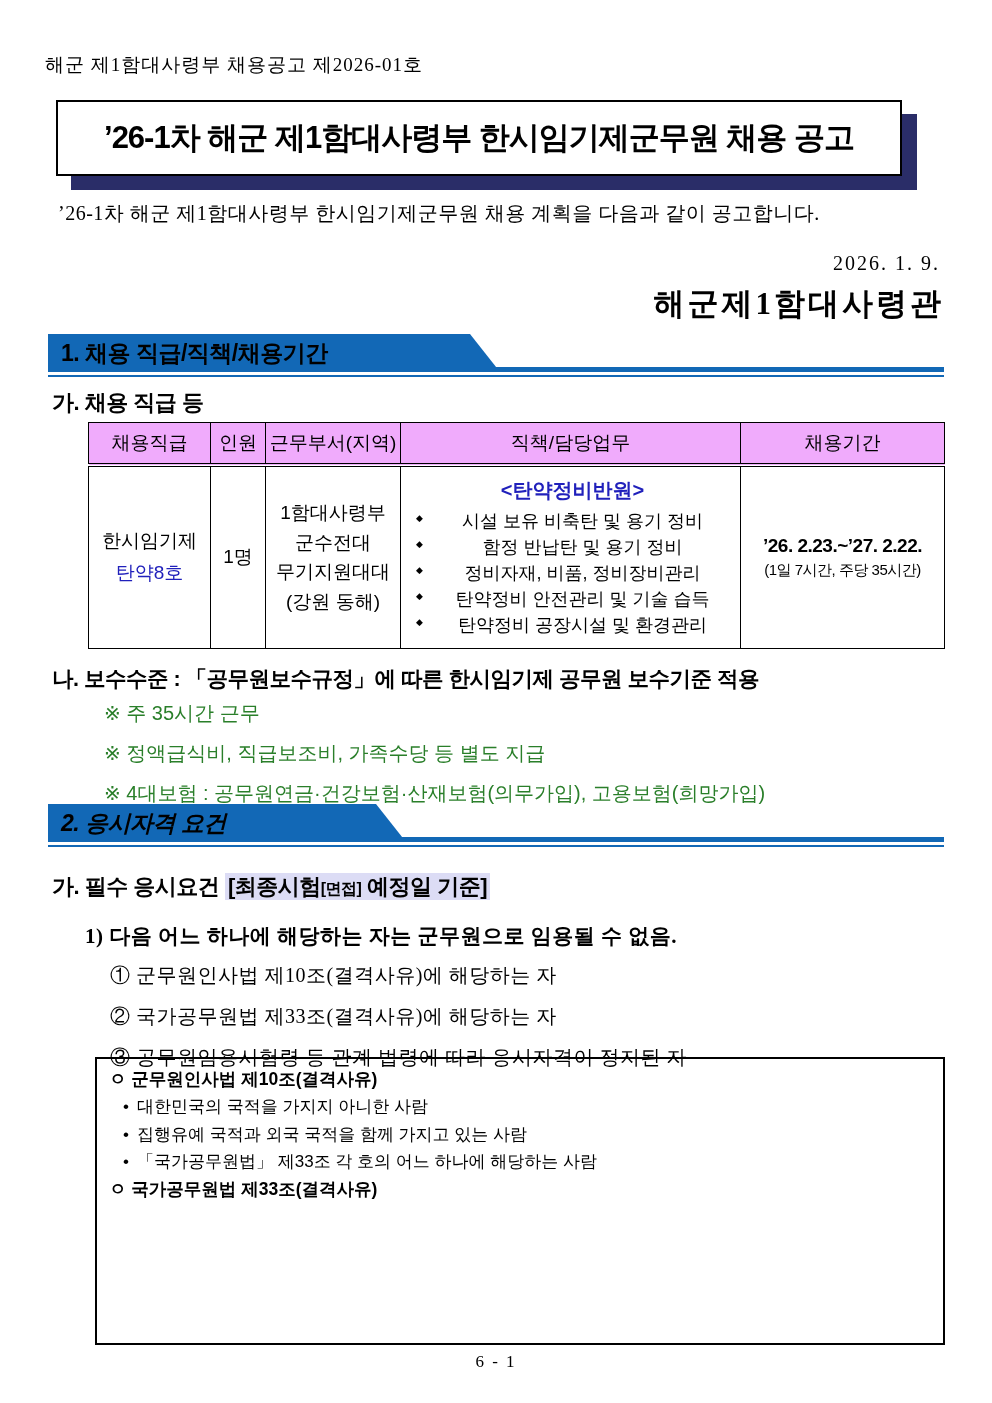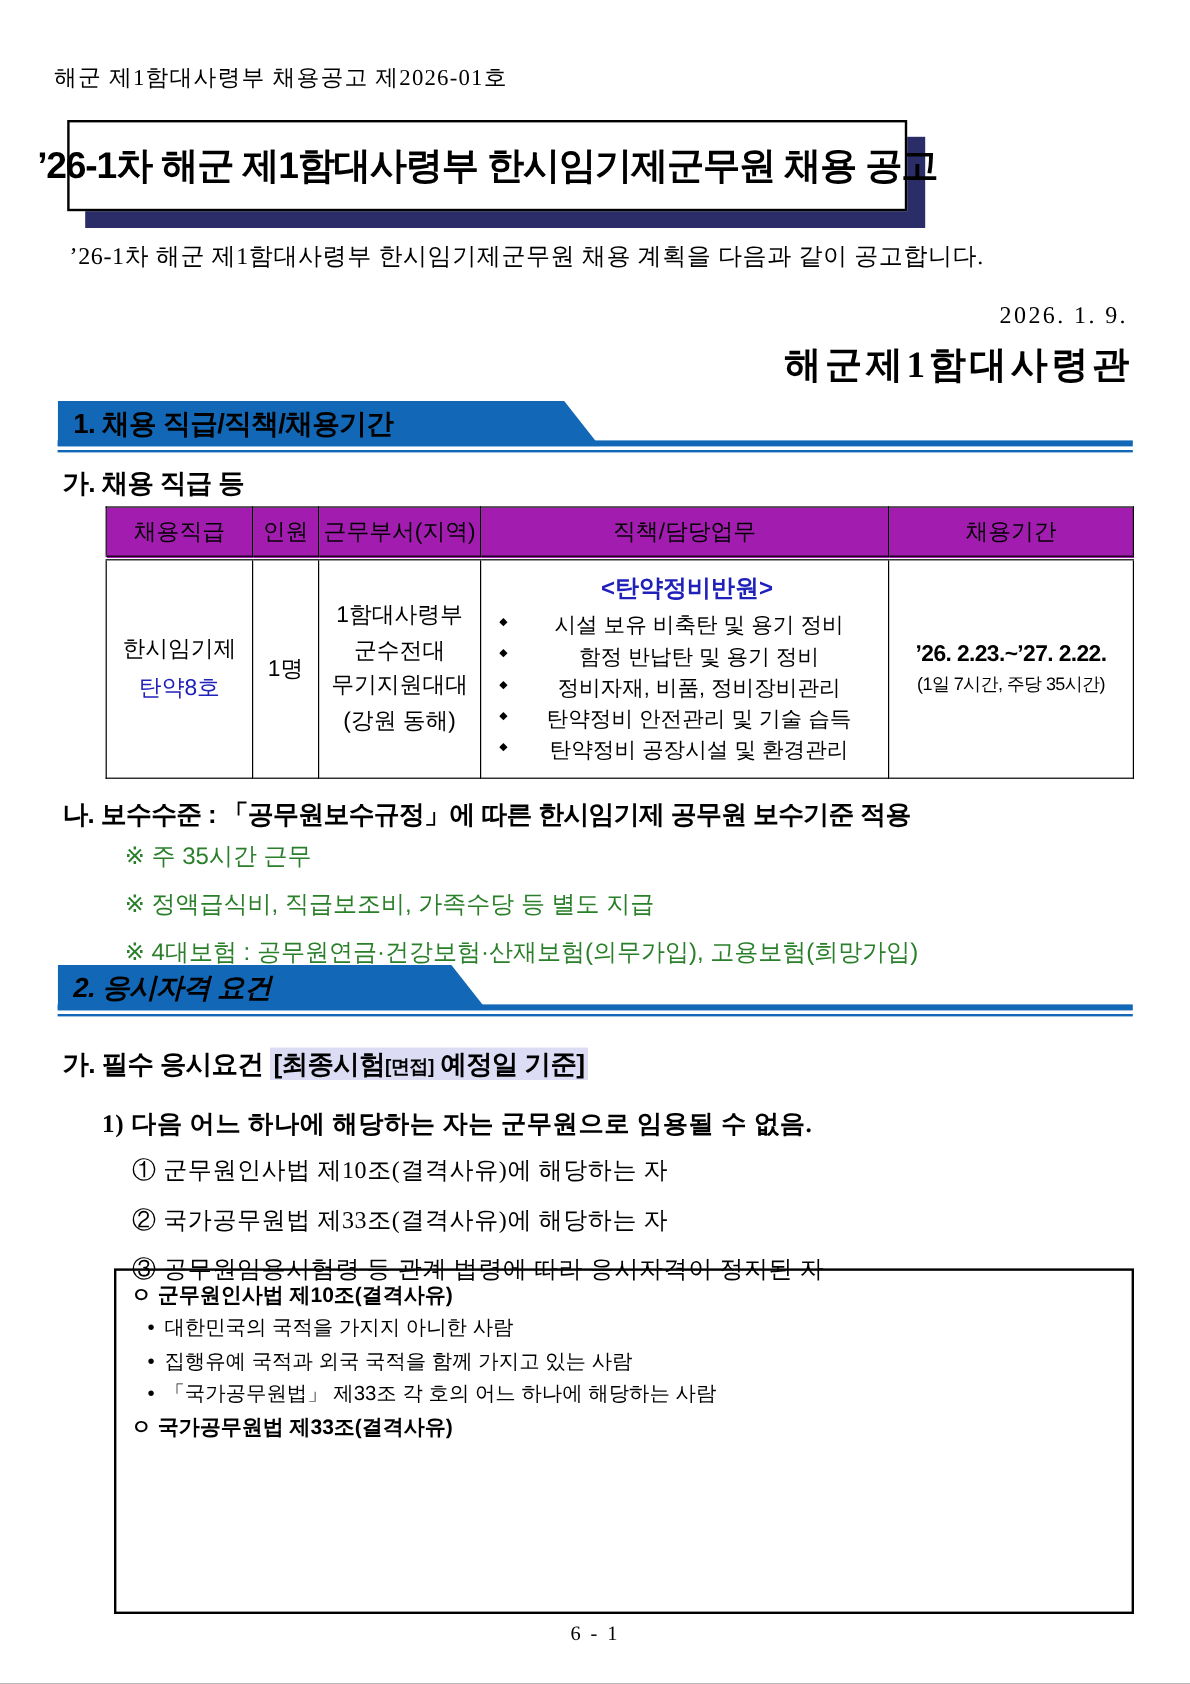--- a/index.html
+++ b/index.html
@@ -8,21 +8,21 @@
     position:relative; width:992px; height:1403px; margin:0 auto;
     background:#ffffff; overflow:hidden;
     font-family:"Liberation Serif","DejaVu Serif",serif; color:#000;
   }
 
   
   .ref-line { position:absolute; left:45px; top:52px; font-size:19px; letter-spacing:1px; }
 
   
   .title-box {
-    position:absolute; left:56px; top:100px; width:700px; height:76px;
+    position:absolute; left:56px; top:100px; width:846px; height:76px;
     background:#fff; border:2px solid #000;
     box-shadow:15px 14px 0 0 var(--navy);
     display:flex; align-items:center; justify-content:center;
   }
   .title-box .t {
     font-family:"Liberation Sans","DejaVu Sans",sans-serif;
     font-weight:bold; font-size:31px; letter-spacing:-1px; white-space:nowrap;
   }
 
   .intro { position:absolute; left:58px; top:200px; font-size:20px; letter-spacing:0.5px; }
@@ -50,21 +50,21 @@
   .hl .small { font-size:16px; }
 
   
   table.rec {
     position:absolute; left:88px; top:422px; width:856px;
     border-collapse:collapse; table-layout:fixed;
     font-family:"Liberation Sans","DejaVu Sans",sans-serif;
   }
   table.rec th, table.rec td { border:1.5px solid #000; }
   table.rec th {
-    background:#a21caf; height:42px; font-weight:normal; font-size:19px;
+    background:#f0abfc; height:42px; font-weight:normal; font-size:19px;
     border-bottom:4px double #000;
   }
   table.rec td { height:184px; text-align:center; vertical-align:middle; font-size:19px; }
   td.grade .g1 { display:block; }
   td.grade .g2 { display:block; color:var(--tblue); margin-top:6px; }
   td.dept div { line-height:1.55; }
   td.duty { text-align:left; padding:8px 6px 8px 10px; }
   td.duty .dtitle { color:var(--tblue); font-size:20px; font-weight:bold; margin-bottom:4px; }
   td.duty ul { list-style:none; }
   td.duty li { font-size:18px; line-height:1.45; padding-left:20px; position:relative; }

